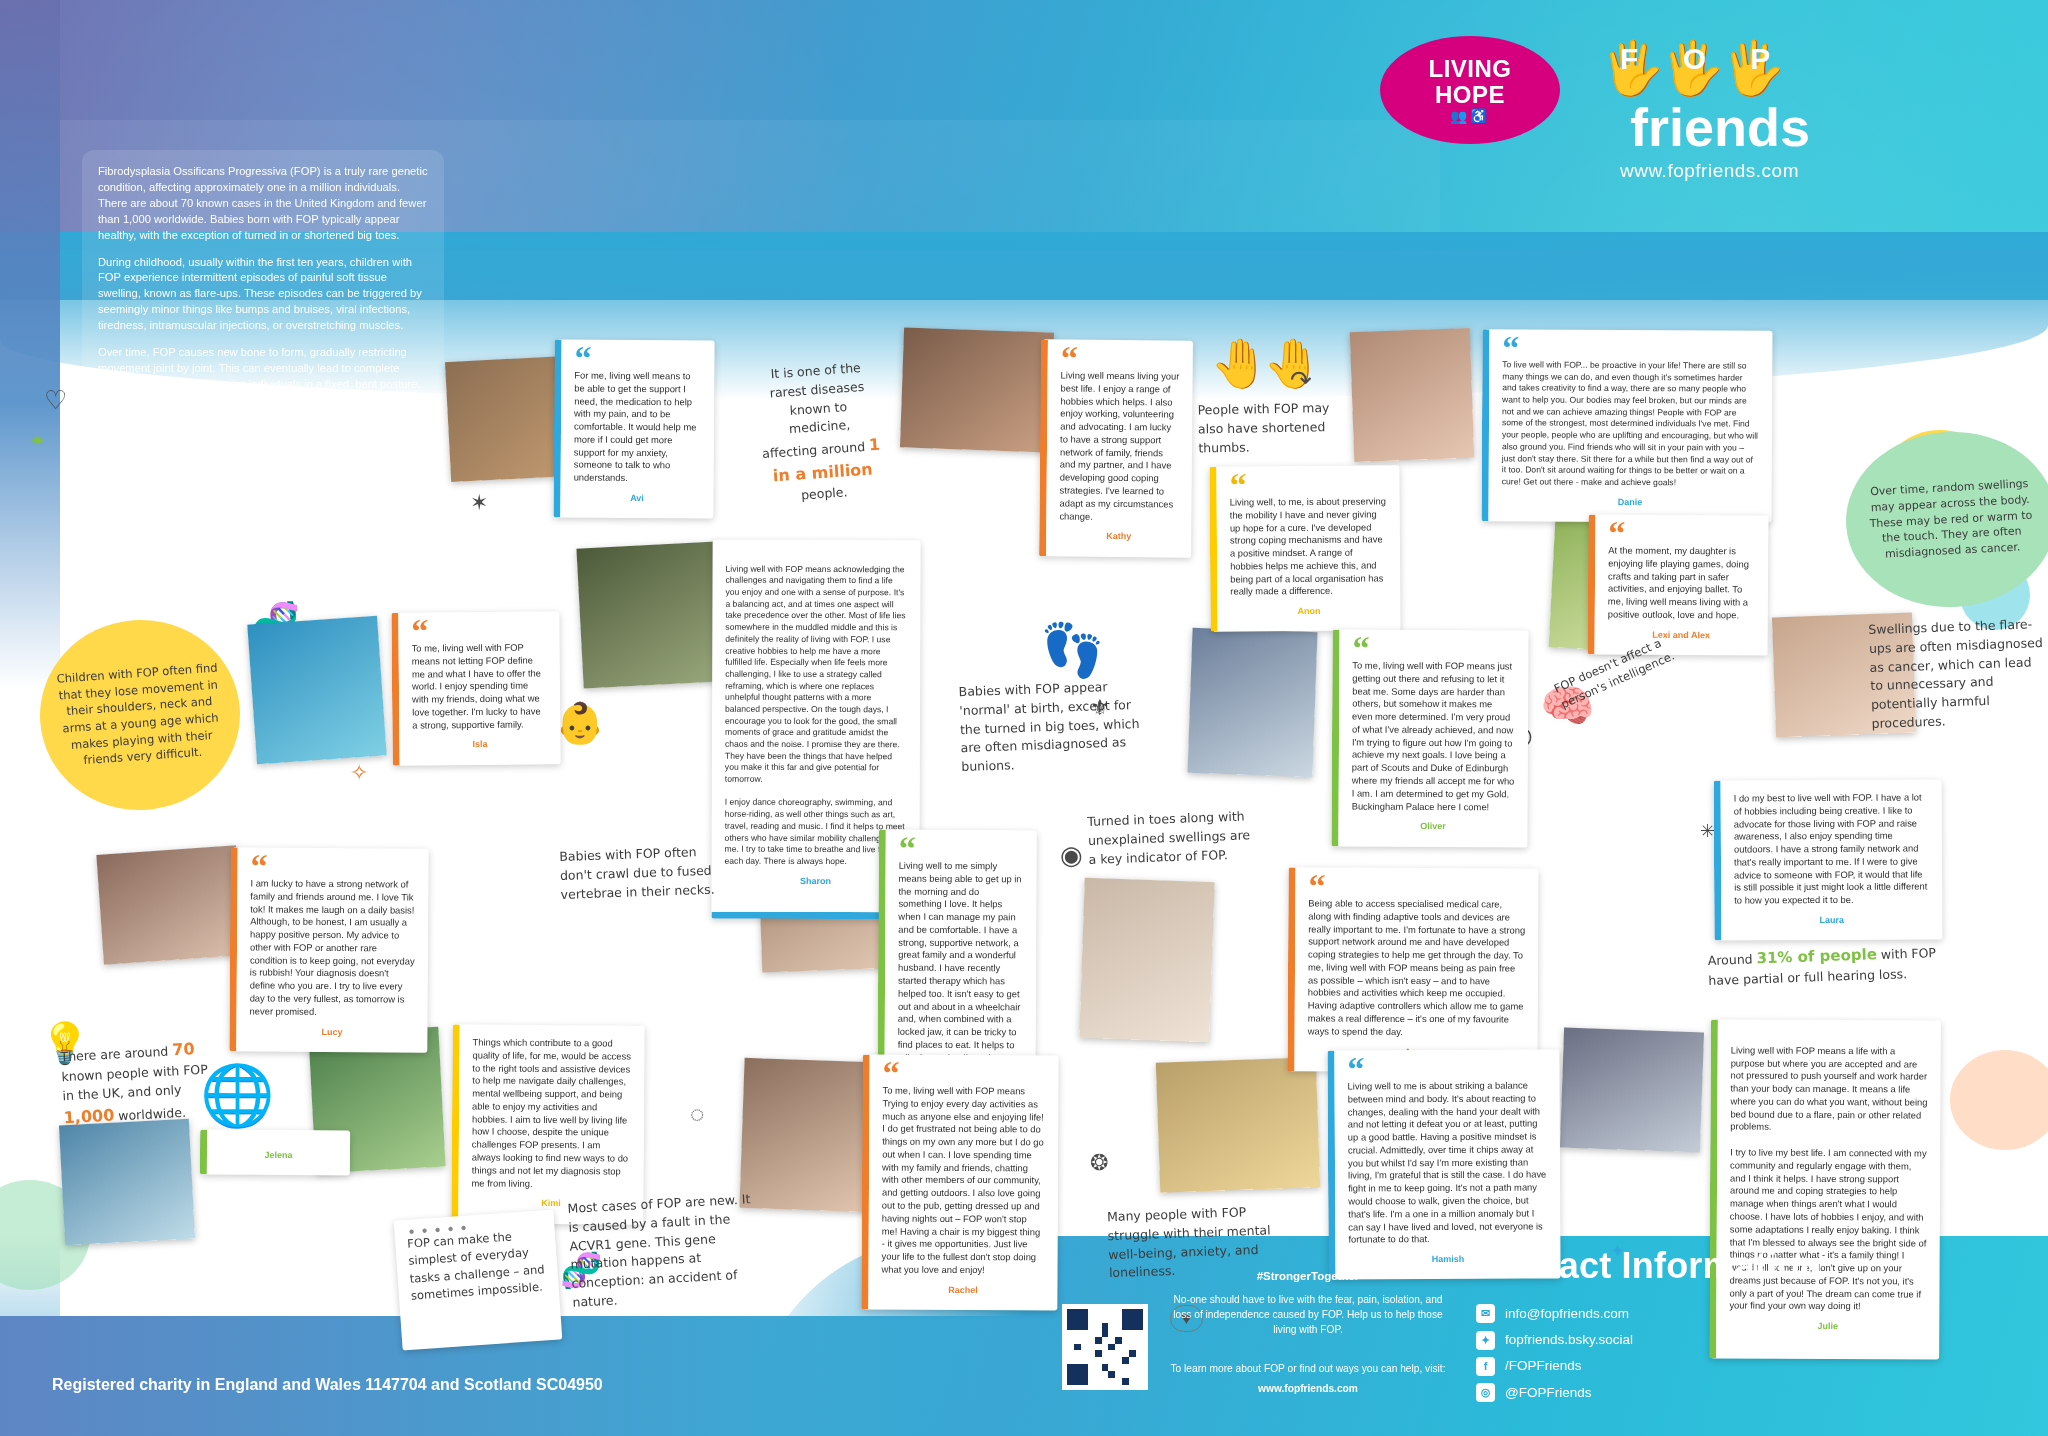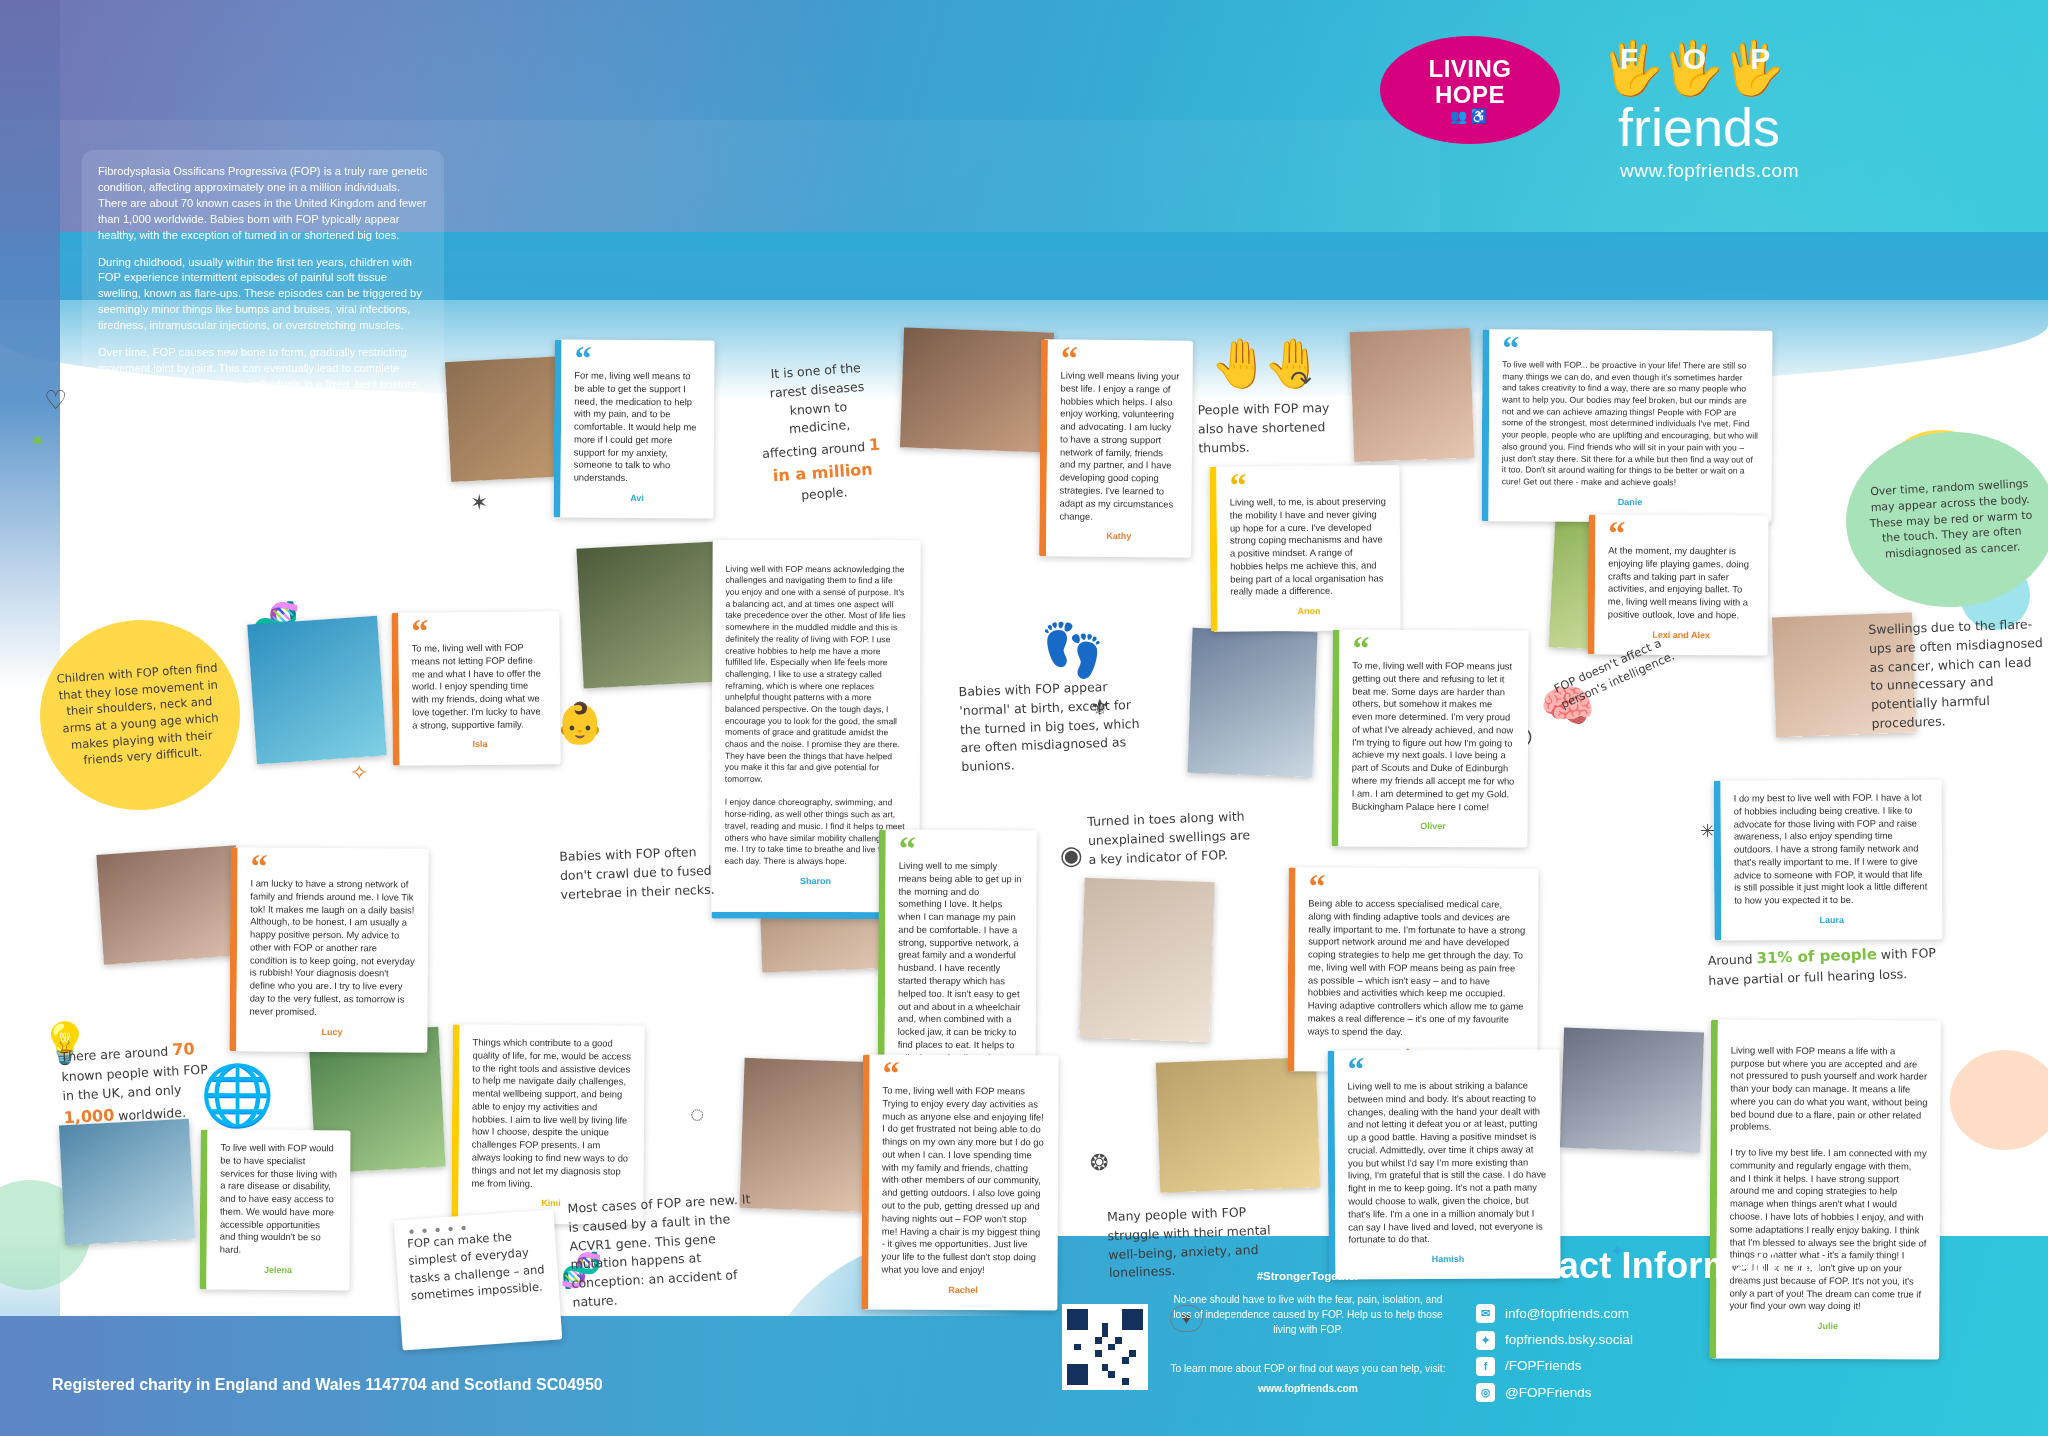--- a/index.html
+++ b/index.html
@@ -72,21 +72,21 @@
     position:absolute;left:1380px;top:36px;width:180px;height:108px;border-radius:90px/54px;
     background:#d6007f;color:#fff;display:flex;flex-direction:column;align-items:center;justify-content:center;
     font-weight:bold;line-height:1.05;
   }
   .logo-lw .l1{font-size:24px;letter-spacing:.5px;}
   .logo-lw .l2{font-size:24px;letter-spacing:.5px;}
   .logo-lw .dots{font-size:14px;margin-top:2px;letter-spacing:2px;}
   .logo-fop{position:absolute;left:1590px;top:38px;width:280px;height:150px;color:#fff;}
   .logo-fop .hands{position:absolute;left:10px;top:0;font-size:52px;letter-spacing:-4px;}
   .logo-fop .fopletters{position:absolute;left:30px;top:4px;font-size:30px;font-weight:bold;color:#ffffff;letter-spacing:18px;}
-  .logo-fop .friends{position:absolute;left:28px;top:58px;font-size:54px;font-weight:normal;color:#ffffff;}
+  .logo-fop .friends{position:absolute;left:40px;top:58px;font-size:54px;font-weight:bold;color:#ffffff;}
   .logo-fop .url{position:absolute;left:30px;top:122px;font-size:19px;color:#ffffff;letter-spacing:.5px;}
 
   
   .card{
     position:absolute;background:#ffffff;
     box-shadow:0 2px 7px rgba(0,0,0,.20);
     box-sizing:border-box;
   }
   .quote-card{
     border-radius:3px;padding:12px 13px 14px 13px;
@@ -306,21 +306,20 @@
     <span class="name t-green">Fie</span>
   </div>
 
   <div class="card quote-card bar-l c-orange" style="left:1288px;top:868px;width:250px;transform:rotate(0.3deg);">
     <span class="qmark t-orange">“</span>
     <span>Being able to access specialised medical care, along with finding adaptive tools and devices are really important to me. I'm fortunate to have a strong support network around me and have developed coping strategies to help me get through the day. To me, living well with FOP means being as pain free as possible – which isn't easy – and to have hobbies and activities which keep me occupied. Having adaptive controllers which allow me to game makes a real difference – it's one of my favourite ways to spend the day.</span>
     <span class="name t-orange">Anon</span>
   </div>
 
   <div class="card quote-card bar-l c-green" style="left:200px;top:1130px;width:150px;transform:rotate(0.4deg);">
-    <span>To live well with FOP would be to have specialist services for those living with a rare disease or disability, and to have easy access to them. We would have more accessible opportunities and thing wouldn't be so hard.</span>
     <span class="name t-green">Jelena</span>
   </div>
 
   <div class="card quote-card bar-l c-yellow" style="left:452px;top:1025px;width:192px;transform:rotate(0.4deg);">
     <span>Things which contribute to a good quality of life, for me, would be access to the right tools and assistive devices to help me navigate daily challenges, mental wellbeing support, and being able to enjoy my activities and hobbies. I aim to live well by living life how I choose, despite the unique challenges FOP presents. I am always looking to find new ways to do things and not let my diagnosis stop me from living.</span>
     <span class="name t-yellow">Kimi</span>
   </div>
 
   <div class="card quote-card bar-l c-orange" style="left:862px;top:1055px;width:196px;transform:rotate(0.3deg);">
     <span class="qmark t-orange">“</span>

